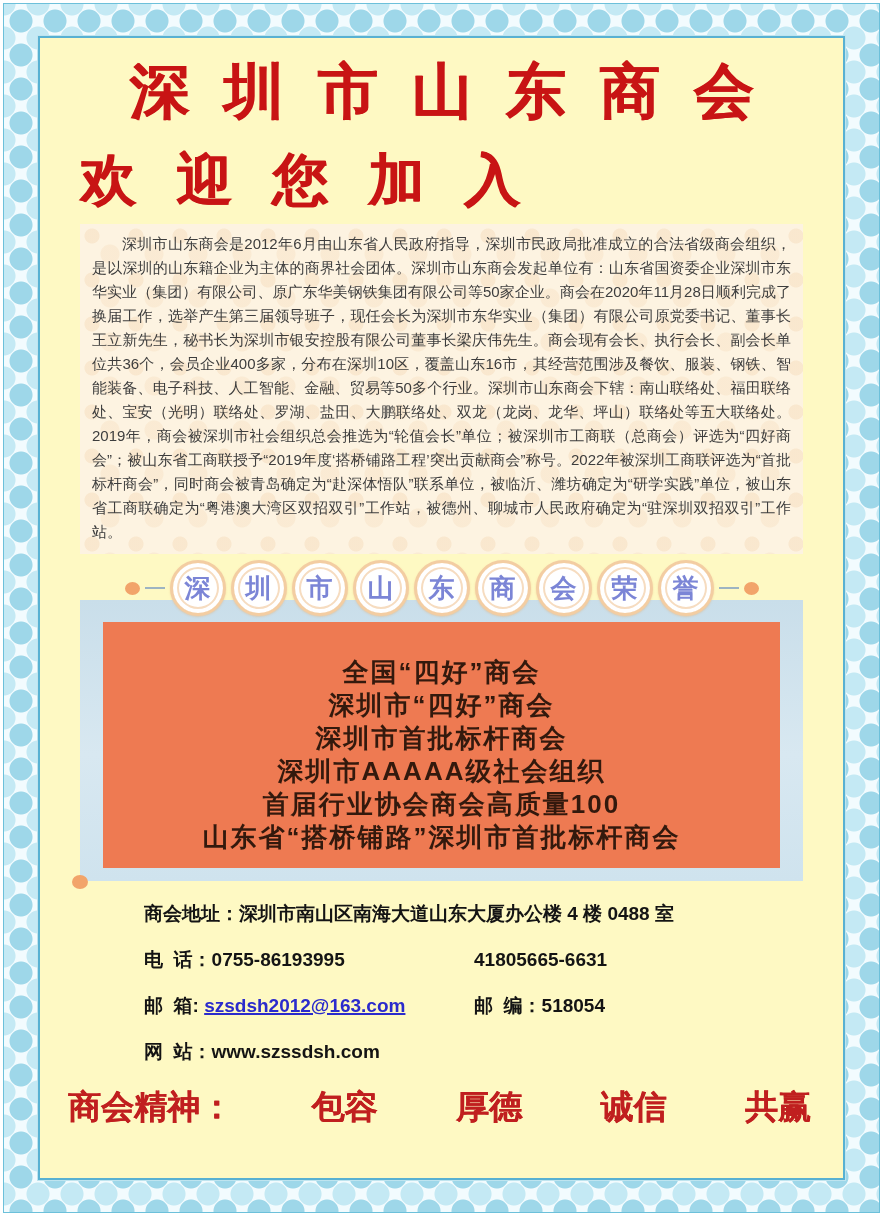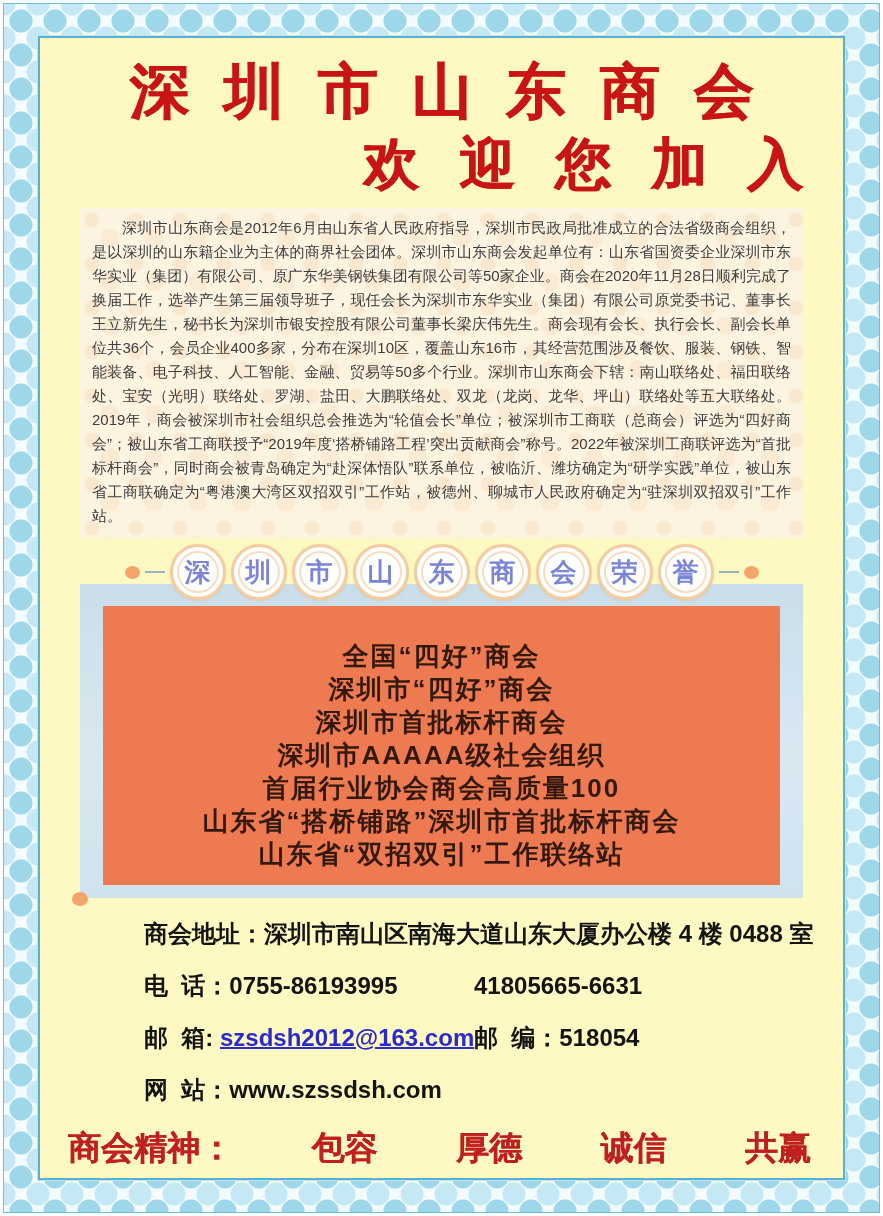--- a/index.html
+++ b/index.html
@@ -25,21 +25,21 @@
   }
   
   .title1{
     margin-top:16px;text-align:center;
     font-family:"DejaVu Serif",serif;font-weight:900;
     font-size:60px;line-height:74px;letter-spacing:34px;text-indent:34px;
     color:#c81414;text-shadow:1px 0 0 #c81414;
     white-space:nowrap;
   }
   .title2{
-    margin-top:0px;text-align:right;
+    margin-top:16px;text-align:left;
     font-family:"DejaVu Serif",serif;font-weight:900;
     font-size:56px;line-height:70px;letter-spacing:40px;text-indent:40px;
     color:#c81414;text-shadow:1px 0 0 #c81414;
     white-space:nowrap;
   }
   
   .intro{
     margin:10px 40px 0 40px;
     background-color:#fdf3e1;
     background-image:radial-gradient(circle at 12px 12px, rgba(238,190,140,0.22) 7px, transparent 8px),
@@ -79,21 +79,21 @@
     padding:34px 8px 14px 8px;
     text-align:center;
   }
   .honor-item{
     font-size:26px;line-height:33px;font-weight:bold;
     color:#33190d;letter-spacing:2px;white-space:nowrap;
   }
   
   .contact{
     margin:20px 30px 0 104px;
-    font-size:24px;font-weight:bold;color:#141414;
+    font-size:19px;font-weight:bold;color:#141414;
   }
   .c-row{display:grid;grid-template-columns:330px 1fr;margin-bottom:20px;align-items:baseline;}
   .c-row.full{grid-template-columns:1fr;}
   .c-label{white-space:pre;}
   .c-cell{white-space:nowrap;}
   .email-link{color:#2b2bcc;text-decoration:underline;text-decoration-thickness:2px;cursor:pointer;}
   
   .spirit{
     margin:16px 32px 0 28px;
     display:flex;justify-content:space-between;align-items:baseline;
@@ -131,21 +131,20 @@
   </div>
 
   <div class="blue-panel">
     <div class="honor-box">
       <div class="honor-item">全国“四好”商会</div>
       <div class="honor-item">深圳市“四好”商会</div>
       <div class="honor-item">深圳市首批标杆商会</div>
       <div class="honor-item">深圳市AAAAA级社会组织</div>
       <div class="honor-item">首届行业协会商会高质量100</div>
       <div class="honor-item">山东省“搭桥铺路”深圳市首批标杆商会</div>
-      <div class="honor-item">山东省“双招双引”工作联络站</div>
     </div>
     <span class="panel-dot"></span>
   </div>
 
   <div class="contact">
     <div class="c-row full">
       <span class="c-cell"><span class="c-label">商会地址：</span><span>深圳市南山区南海大道山东大厦办公楼 4 楼 0488 室</span></span>
     </div>
     <div class="c-row">
       <span class="c-cell"><span class="c-label">电  话：</span><span>0755-86193995</span></span>

